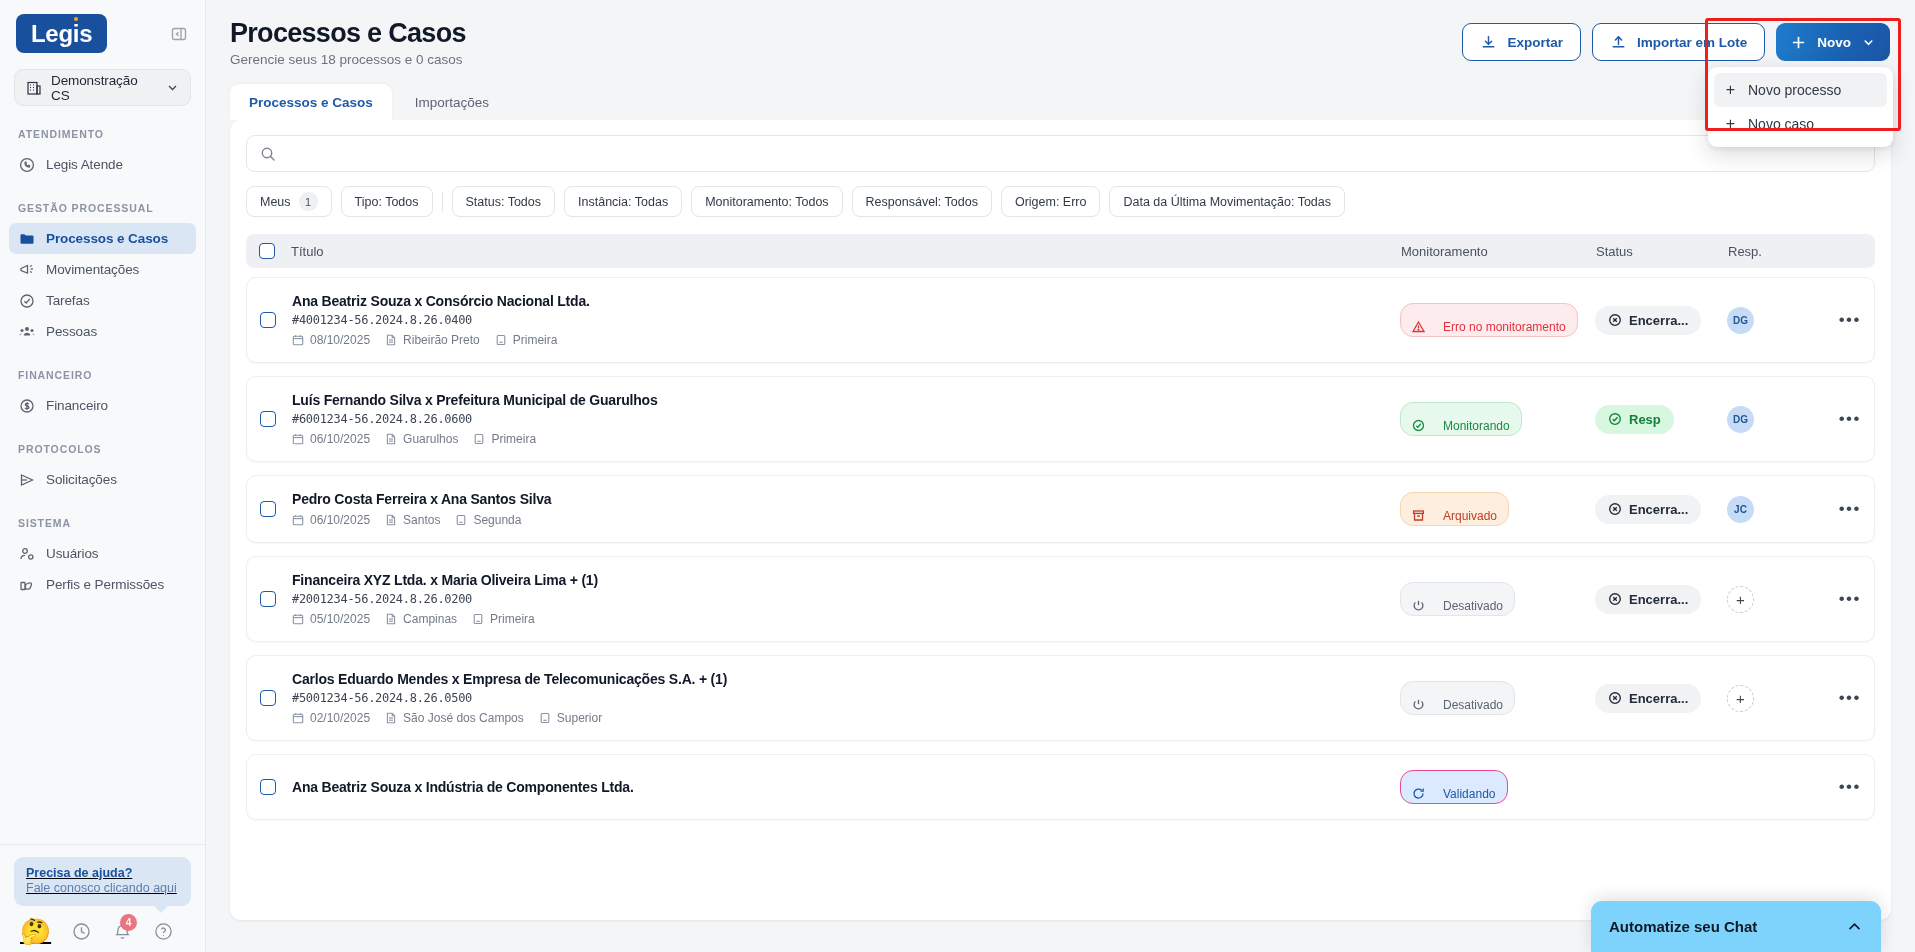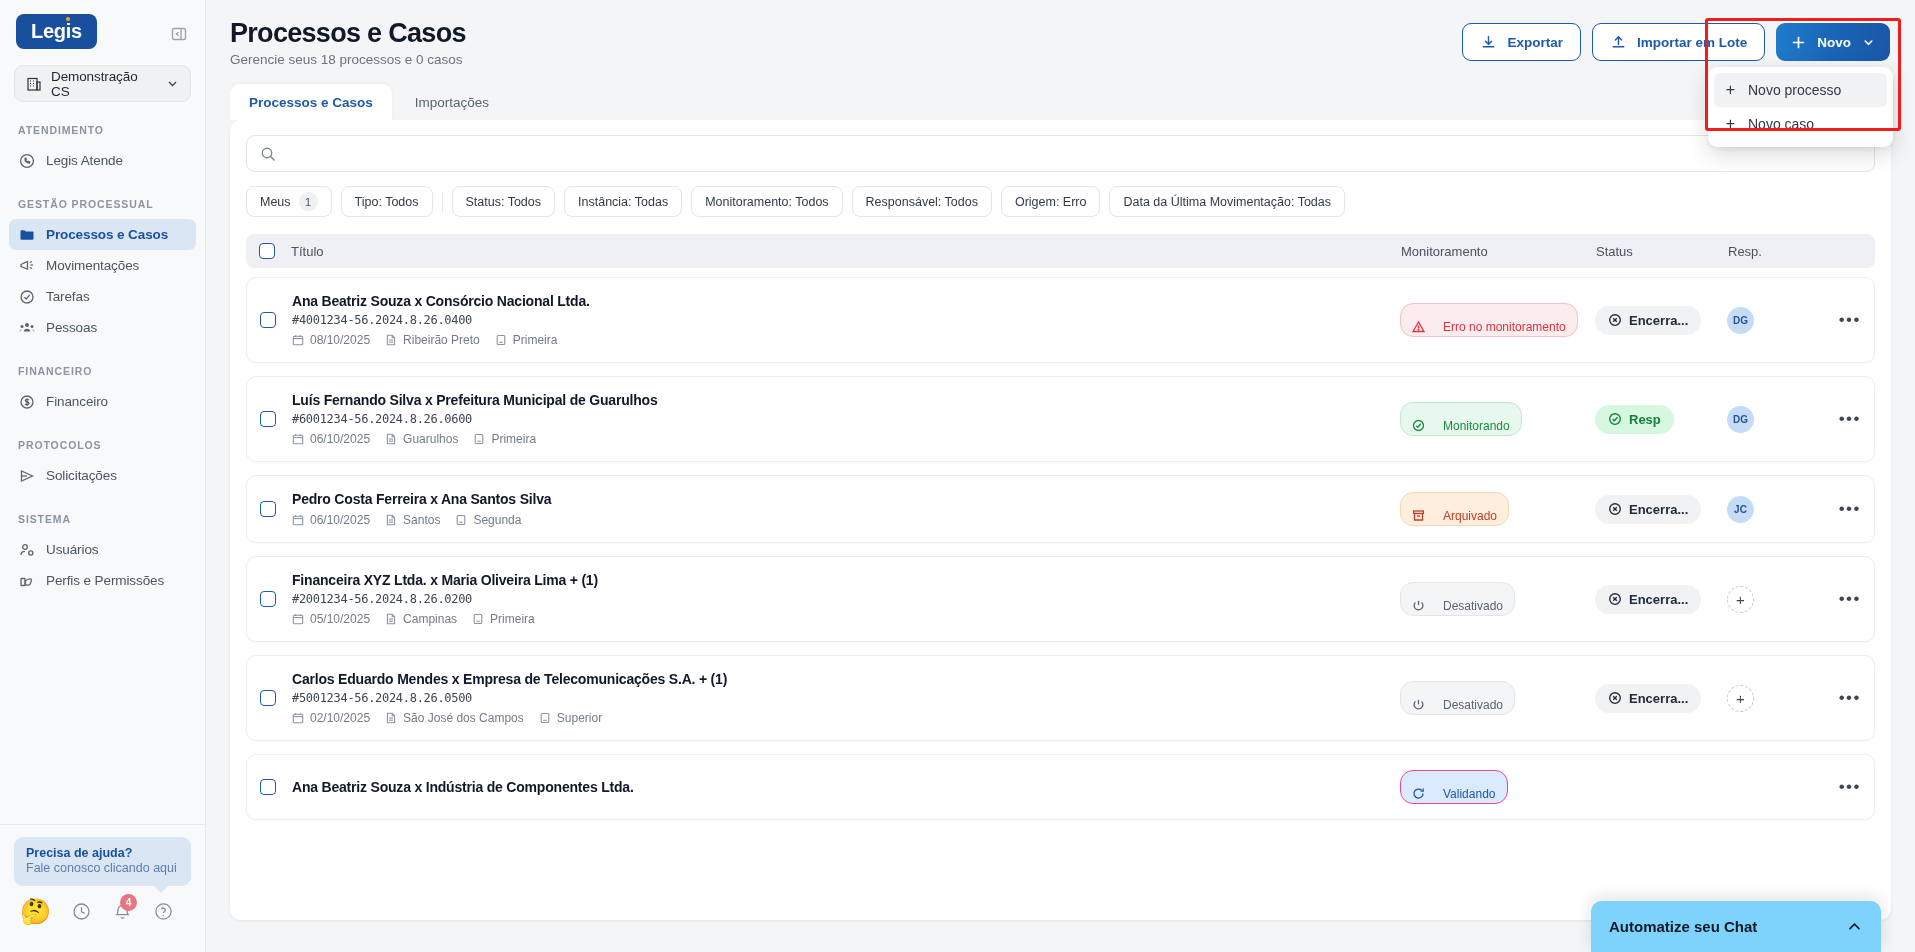--- a/index.html
+++ b/index.html
@@ -14,21 +14,21 @@
   
   .sidebar {
     width: 206px; height: 952px; background: #f8f9fa;
     border-right: 1px solid #e6e8eb;
     display: flex; flex-direction: column; flex: 0 0 206px;
     position: relative;
   }
   .sb-top { padding: 14px 16px 0 16px; display: flex; align-items: flex-start; justify-content: space-between; }
   .logo {
     background: #19509e; color: #fff; border-radius: 8px;
-    padding: 7px 15px; font-size: 20px; font-weight: 700; letter-spacing: -0.3px;
+    padding: 7px 15px; font-size: 24px; font-weight: 700; letter-spacing: -0.3px;
     line-height: 1.05;
   }
   .logo .dotted { position: relative; }
   .logo .dotted::after {
     content: ""; position: absolute; top: -3px; left: 50%; transform: translateX(-50%);
     width: 4px; height: 4px; border-radius: 50%; background: #f5a623;
   }
   .collapse-btn {
     width: 20px; height: 20px; margin-top: 10px; opacity: .55;
     display: flex; align-items: center; justify-content: center; cursor: pointer;
@@ -45,21 +45,21 @@
     color: #8b94a3; padding: 0 18px; margin-bottom: 9px; text-transform: uppercase;
   }
   .nav-group { margin-bottom: 22px; }
   .nav-item {
     display: flex; align-items: center; gap: 11px; height: 31px;
     margin: 0 9px; padding: 0 9px; border-radius: 7px; cursor: pointer;
     font-size: 13.5px; color: #4b5563; letter-spacing: -0.1px;
   }
   .nav-item.active { background: #dbe6f5; color: #19509e; font-weight: 600; }
   .nav-item .ico { width: 17px; height: 17px; display: flex; align-items: center; justify-content: center; flex: 0 0 17px;}
-  .sb-bottom { border-top: 1px solid #e6e8eb; padding: 0 14px 28px 14px; position: relative; }
+  .sb-bottom { border-top: 1px solid #e6e8eb; padding: 0 14px 8px 14px; position: relative; text-decoration: underline; }
   .help-bubble {
     background: #dbe6f5; border-radius: 9px; padding: 9px 12px 11px 12px;
     margin-top: 12px; position: relative;
   }
   .help-bubble::after {
     content: ""; position: absolute; right: 22px; bottom: -7px;
     border-left: 8px solid transparent; border-right: 8px solid transparent;
     border-top: 8px solid #dbe6f5;
   }
   .help-title { font-size: 12.5px; font-weight: 700; color: #19509e; }

